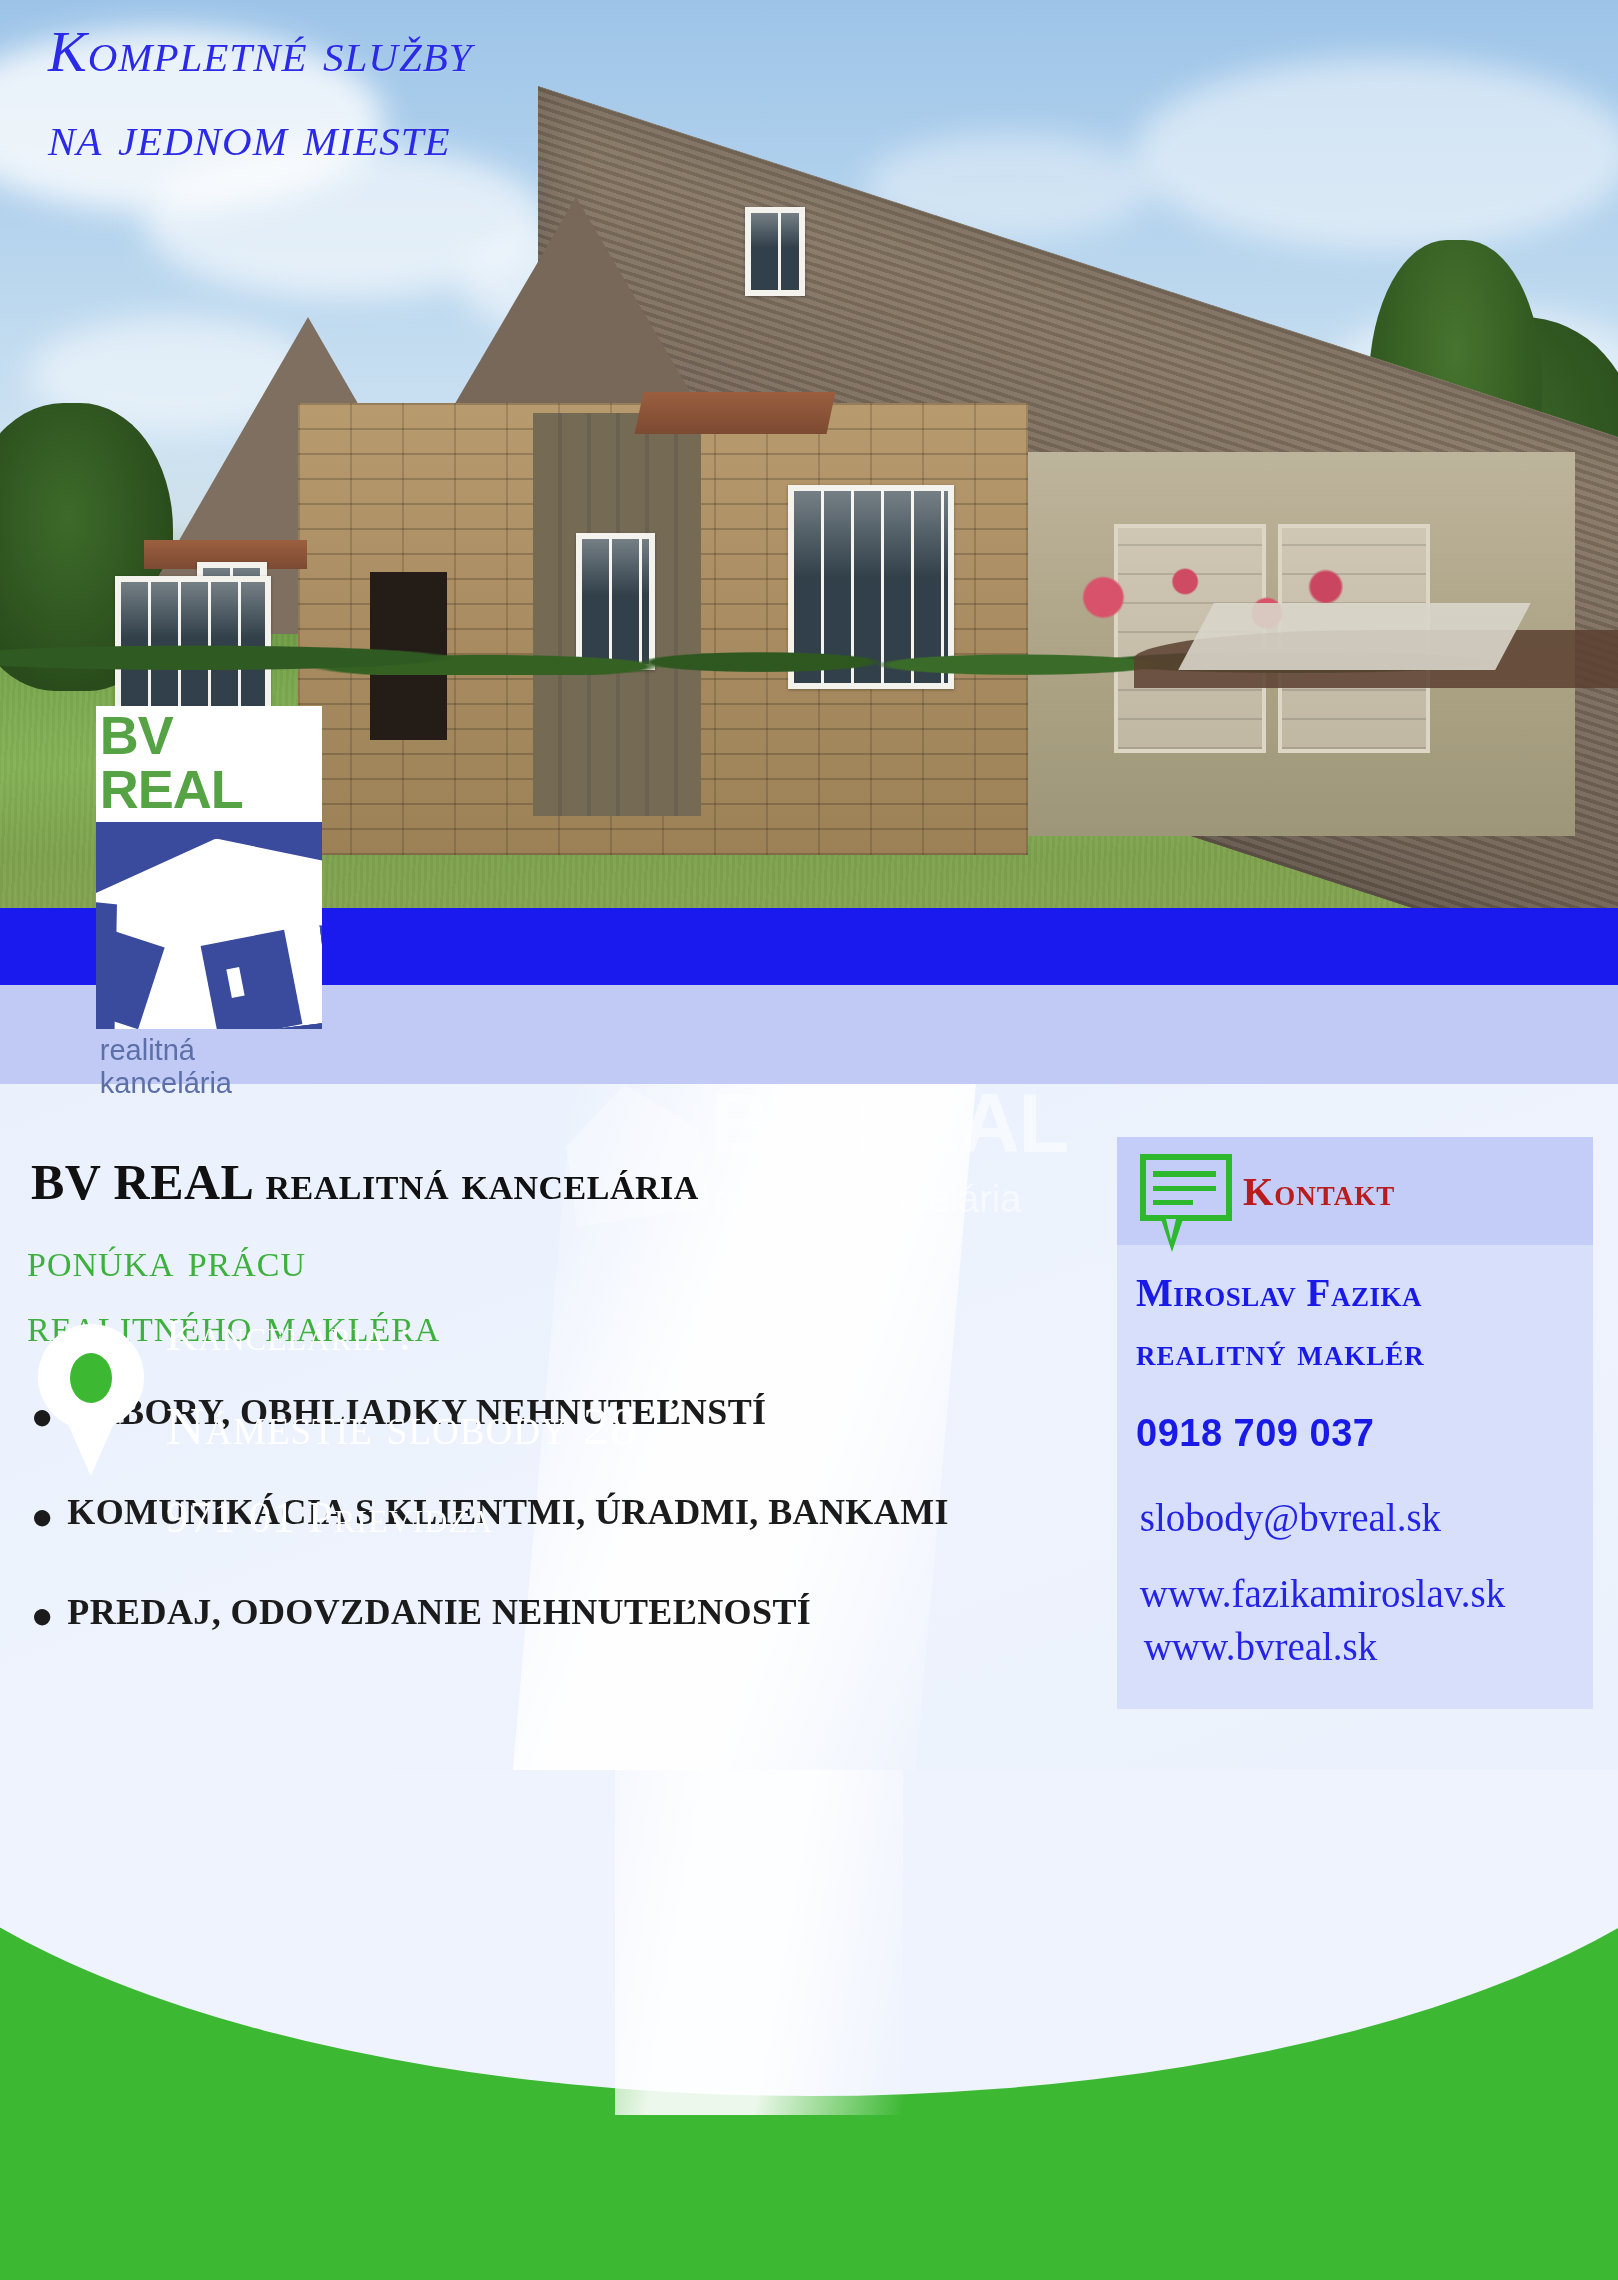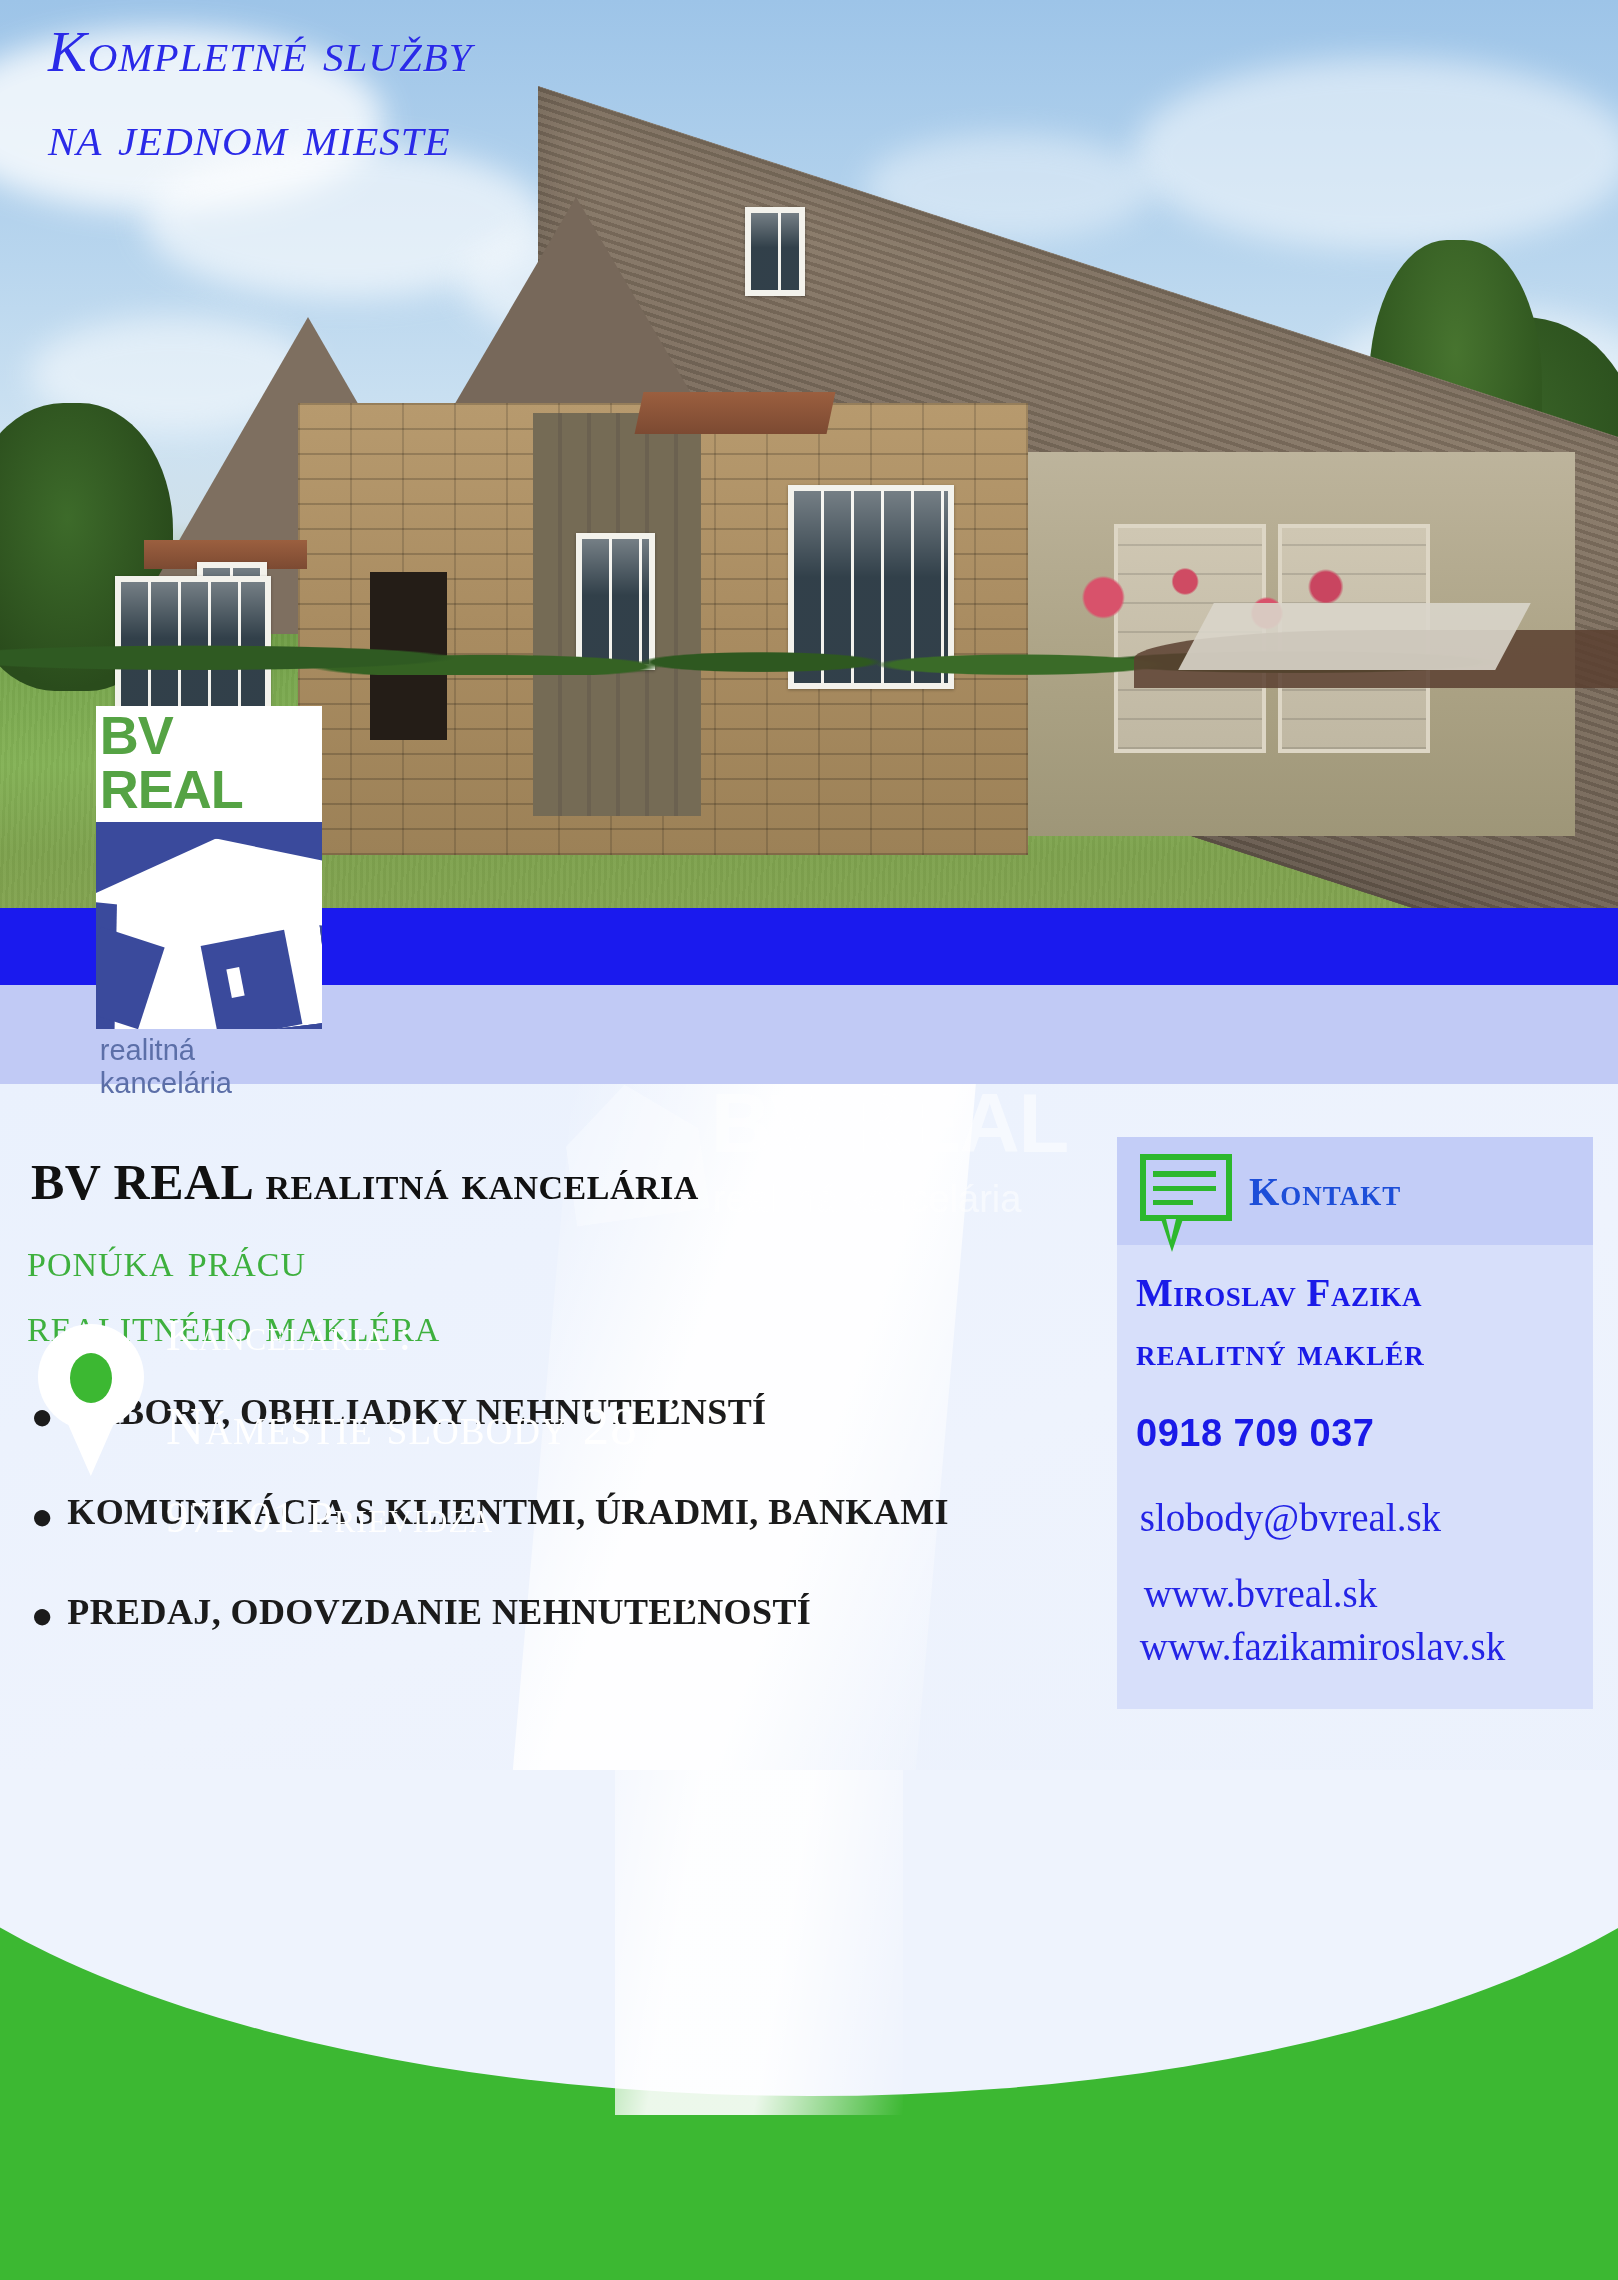--- a/index.html
+++ b/index.html
@@ -244,21 +244,21 @@
     content:""; position:absolute; left:-5.8px; top:-33px; width:0; height:0;
     border-left:5.8px solid transparent; border-right:5.8px solid transparent;
     border-top:21px solid #c3cdf7;
   }
   .chat-icon .ln{ position:absolute; left:13.4px; height:5.8px; background:#2db82d; }
   .chat-icon .l1{ top:17.3px; width:63px; }
   .chat-icon .l2{ top:32px; width:63px; }
   .chat-icon .l3{ top:46px; width:40px; }
   .kontakt-label{
     font-family:"Liberation Serif", serif; font-weight:bold; font-variant:small-caps;
-    font-size:39px; color:#1d4ed8; letter-spacing:1px; margin-left:17px;
+    font-size:39px; color:#b91c1c; letter-spacing:1px; margin-left:11px;
   }
   .contact-body{
     background:#d7dffa; padding:25px 0 33px 19px; box-sizing:border-box;
   }
   .c-name{
     font-family:"Liberation Serif", serif; font-weight:bold; font-variant:small-caps;
     font-size:39px; color:#1a1ae8; letter-spacing:0.5px; margin-bottom:14px;
   }
   .c-role{
     font-family:"Liberation Serif", serif; font-weight:bold; font-variant:small-caps;
@@ -420,22 +420,22 @@
         <div class="ln l3"></div>
         <div class="tail"></div>
       </div>
       <div class="kontakt-label">Kontakt</div>
     </div>
     <div class="contact-body">
       <div class="c-name">Miroslav Fazika</div>
       <div class="c-role">realitný maklér</div>
       <div class="c-phone">0918 709 037</div>
       <div class="c-mail">slobody@bvreal.sk</div>
+      <div class="c-web">www.fazikamiroslav.sk</div>
       <div class="c-web c-web2">www.bvreal.sk</div>
-      <div class="c-web">www.fazikamiroslav.sk</div>
     </div>
   </div>
 
   <div class="footer">
     <div class="footer-curve"></div>
     <div class="footer-curve-sheen"></div>
   </div>
 
   <div class="pin">
     <div class="head"></div>

